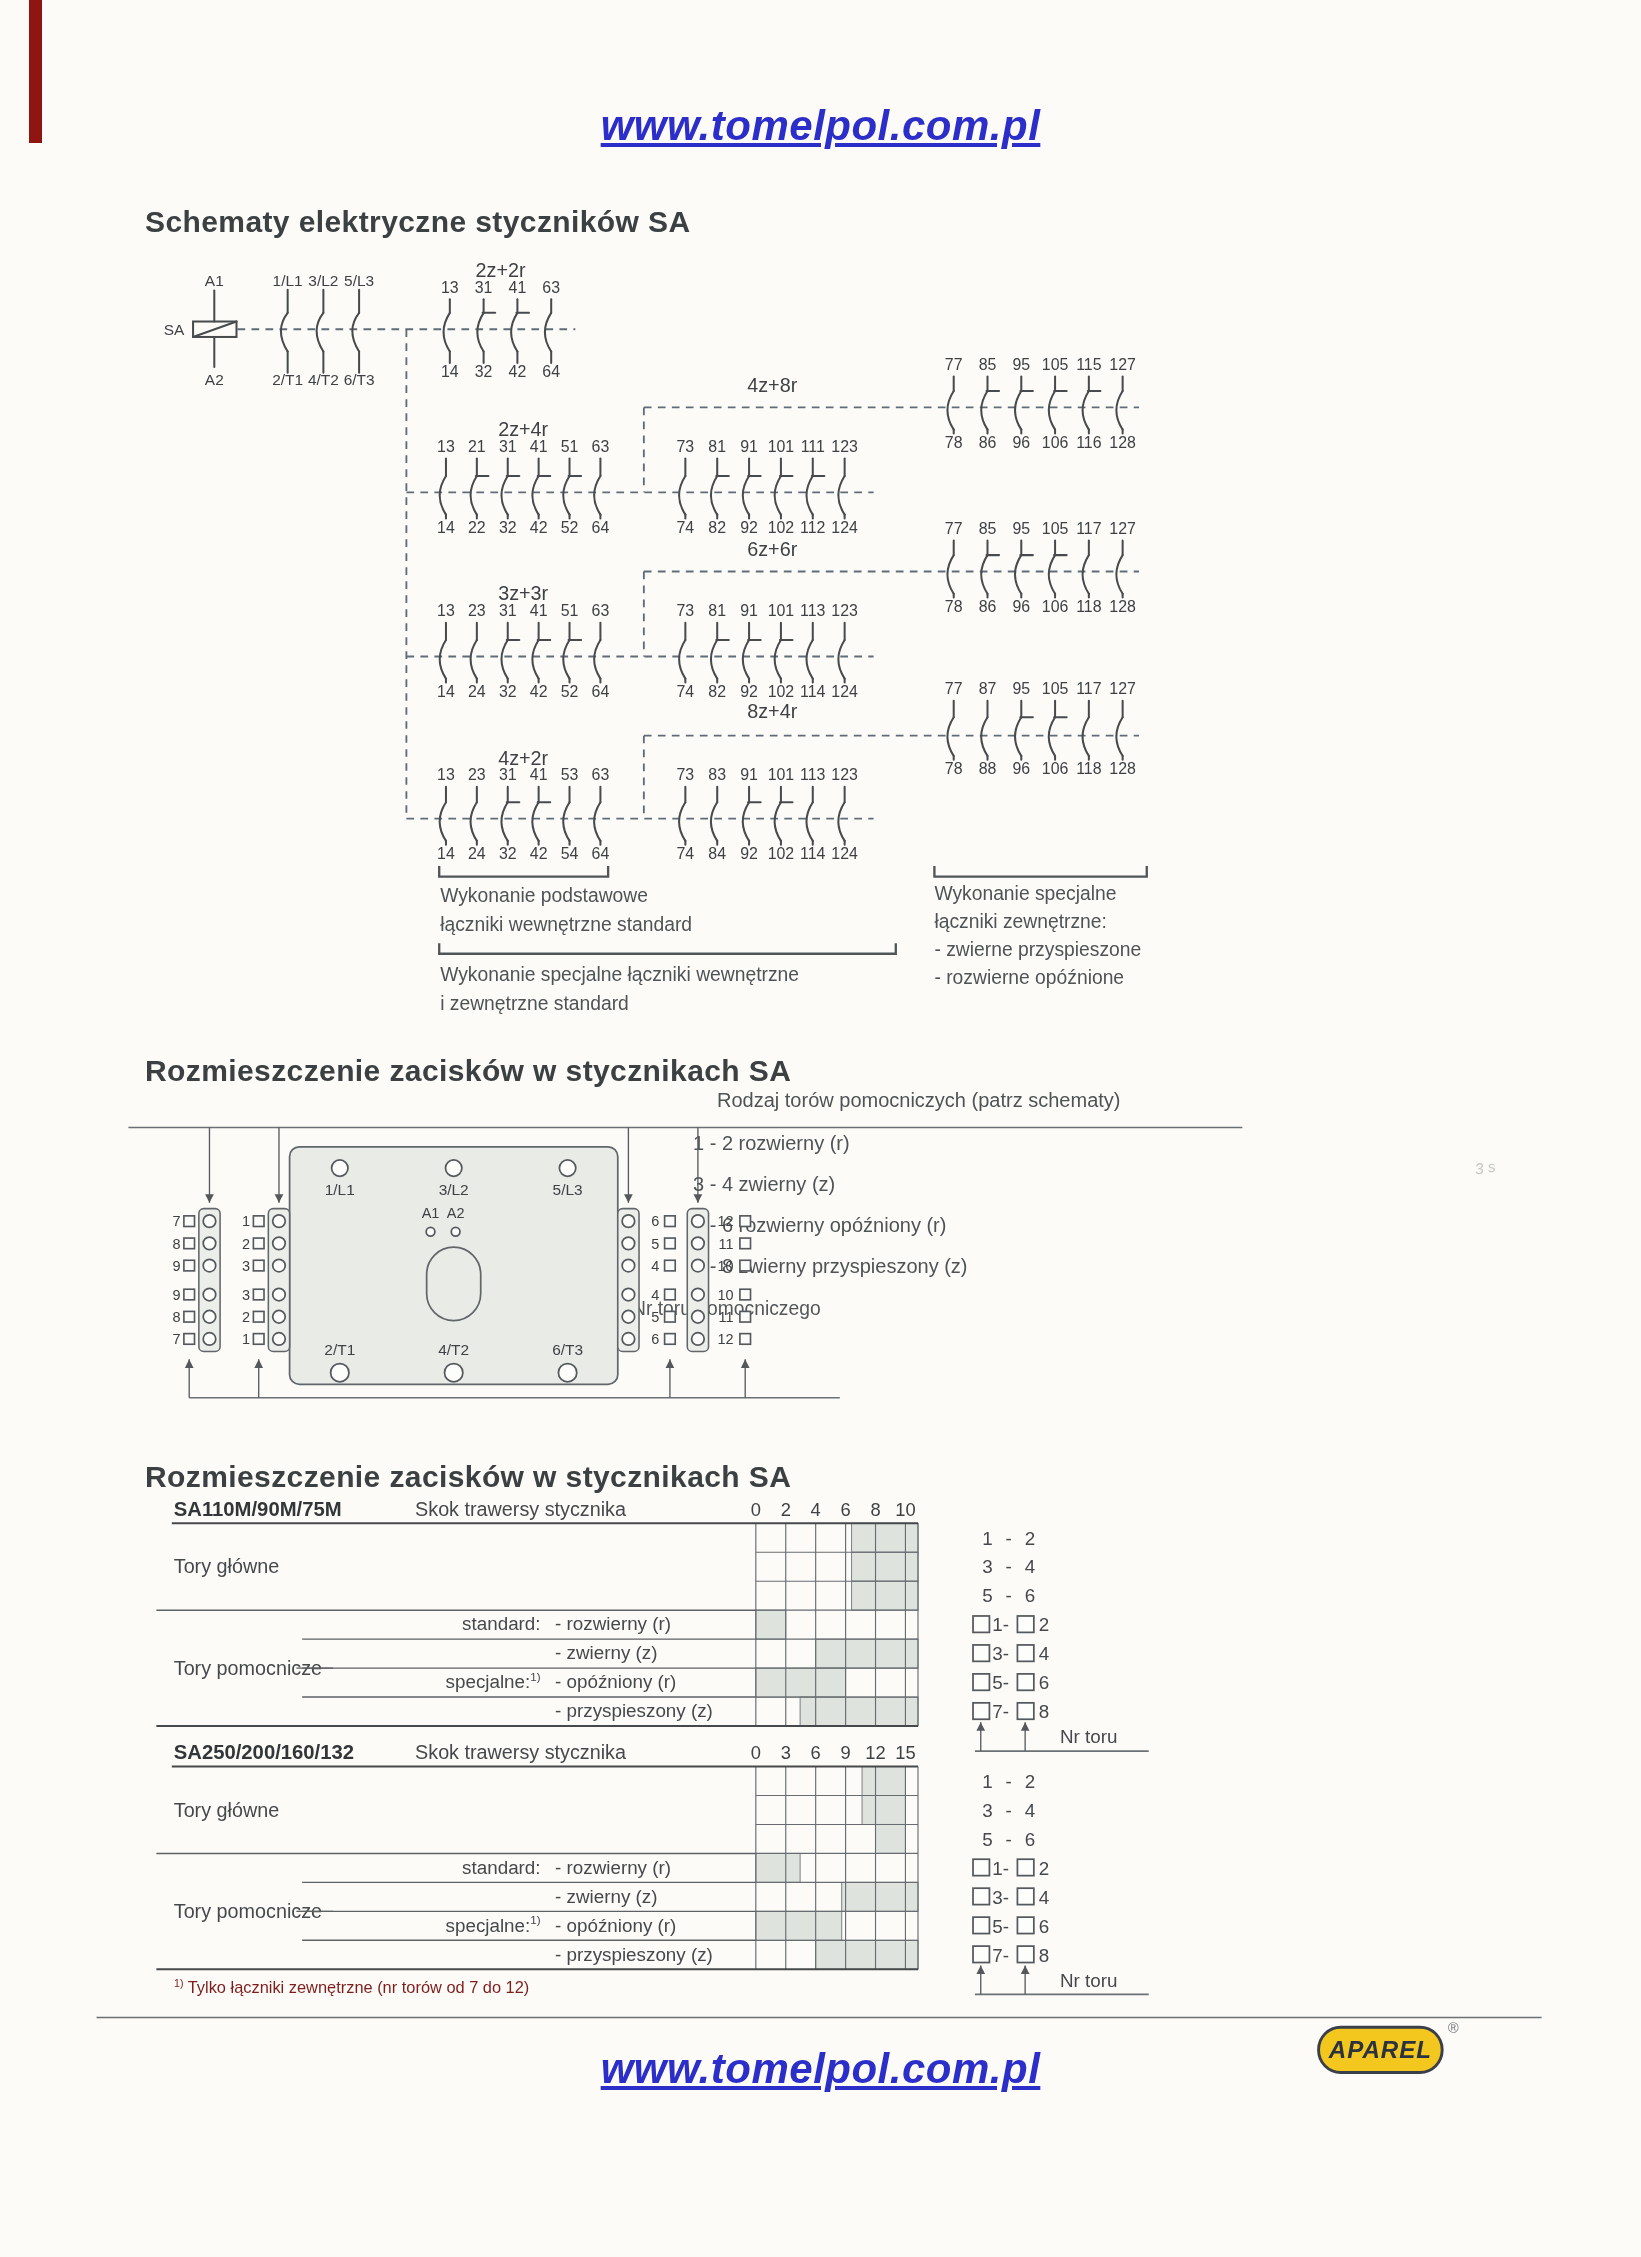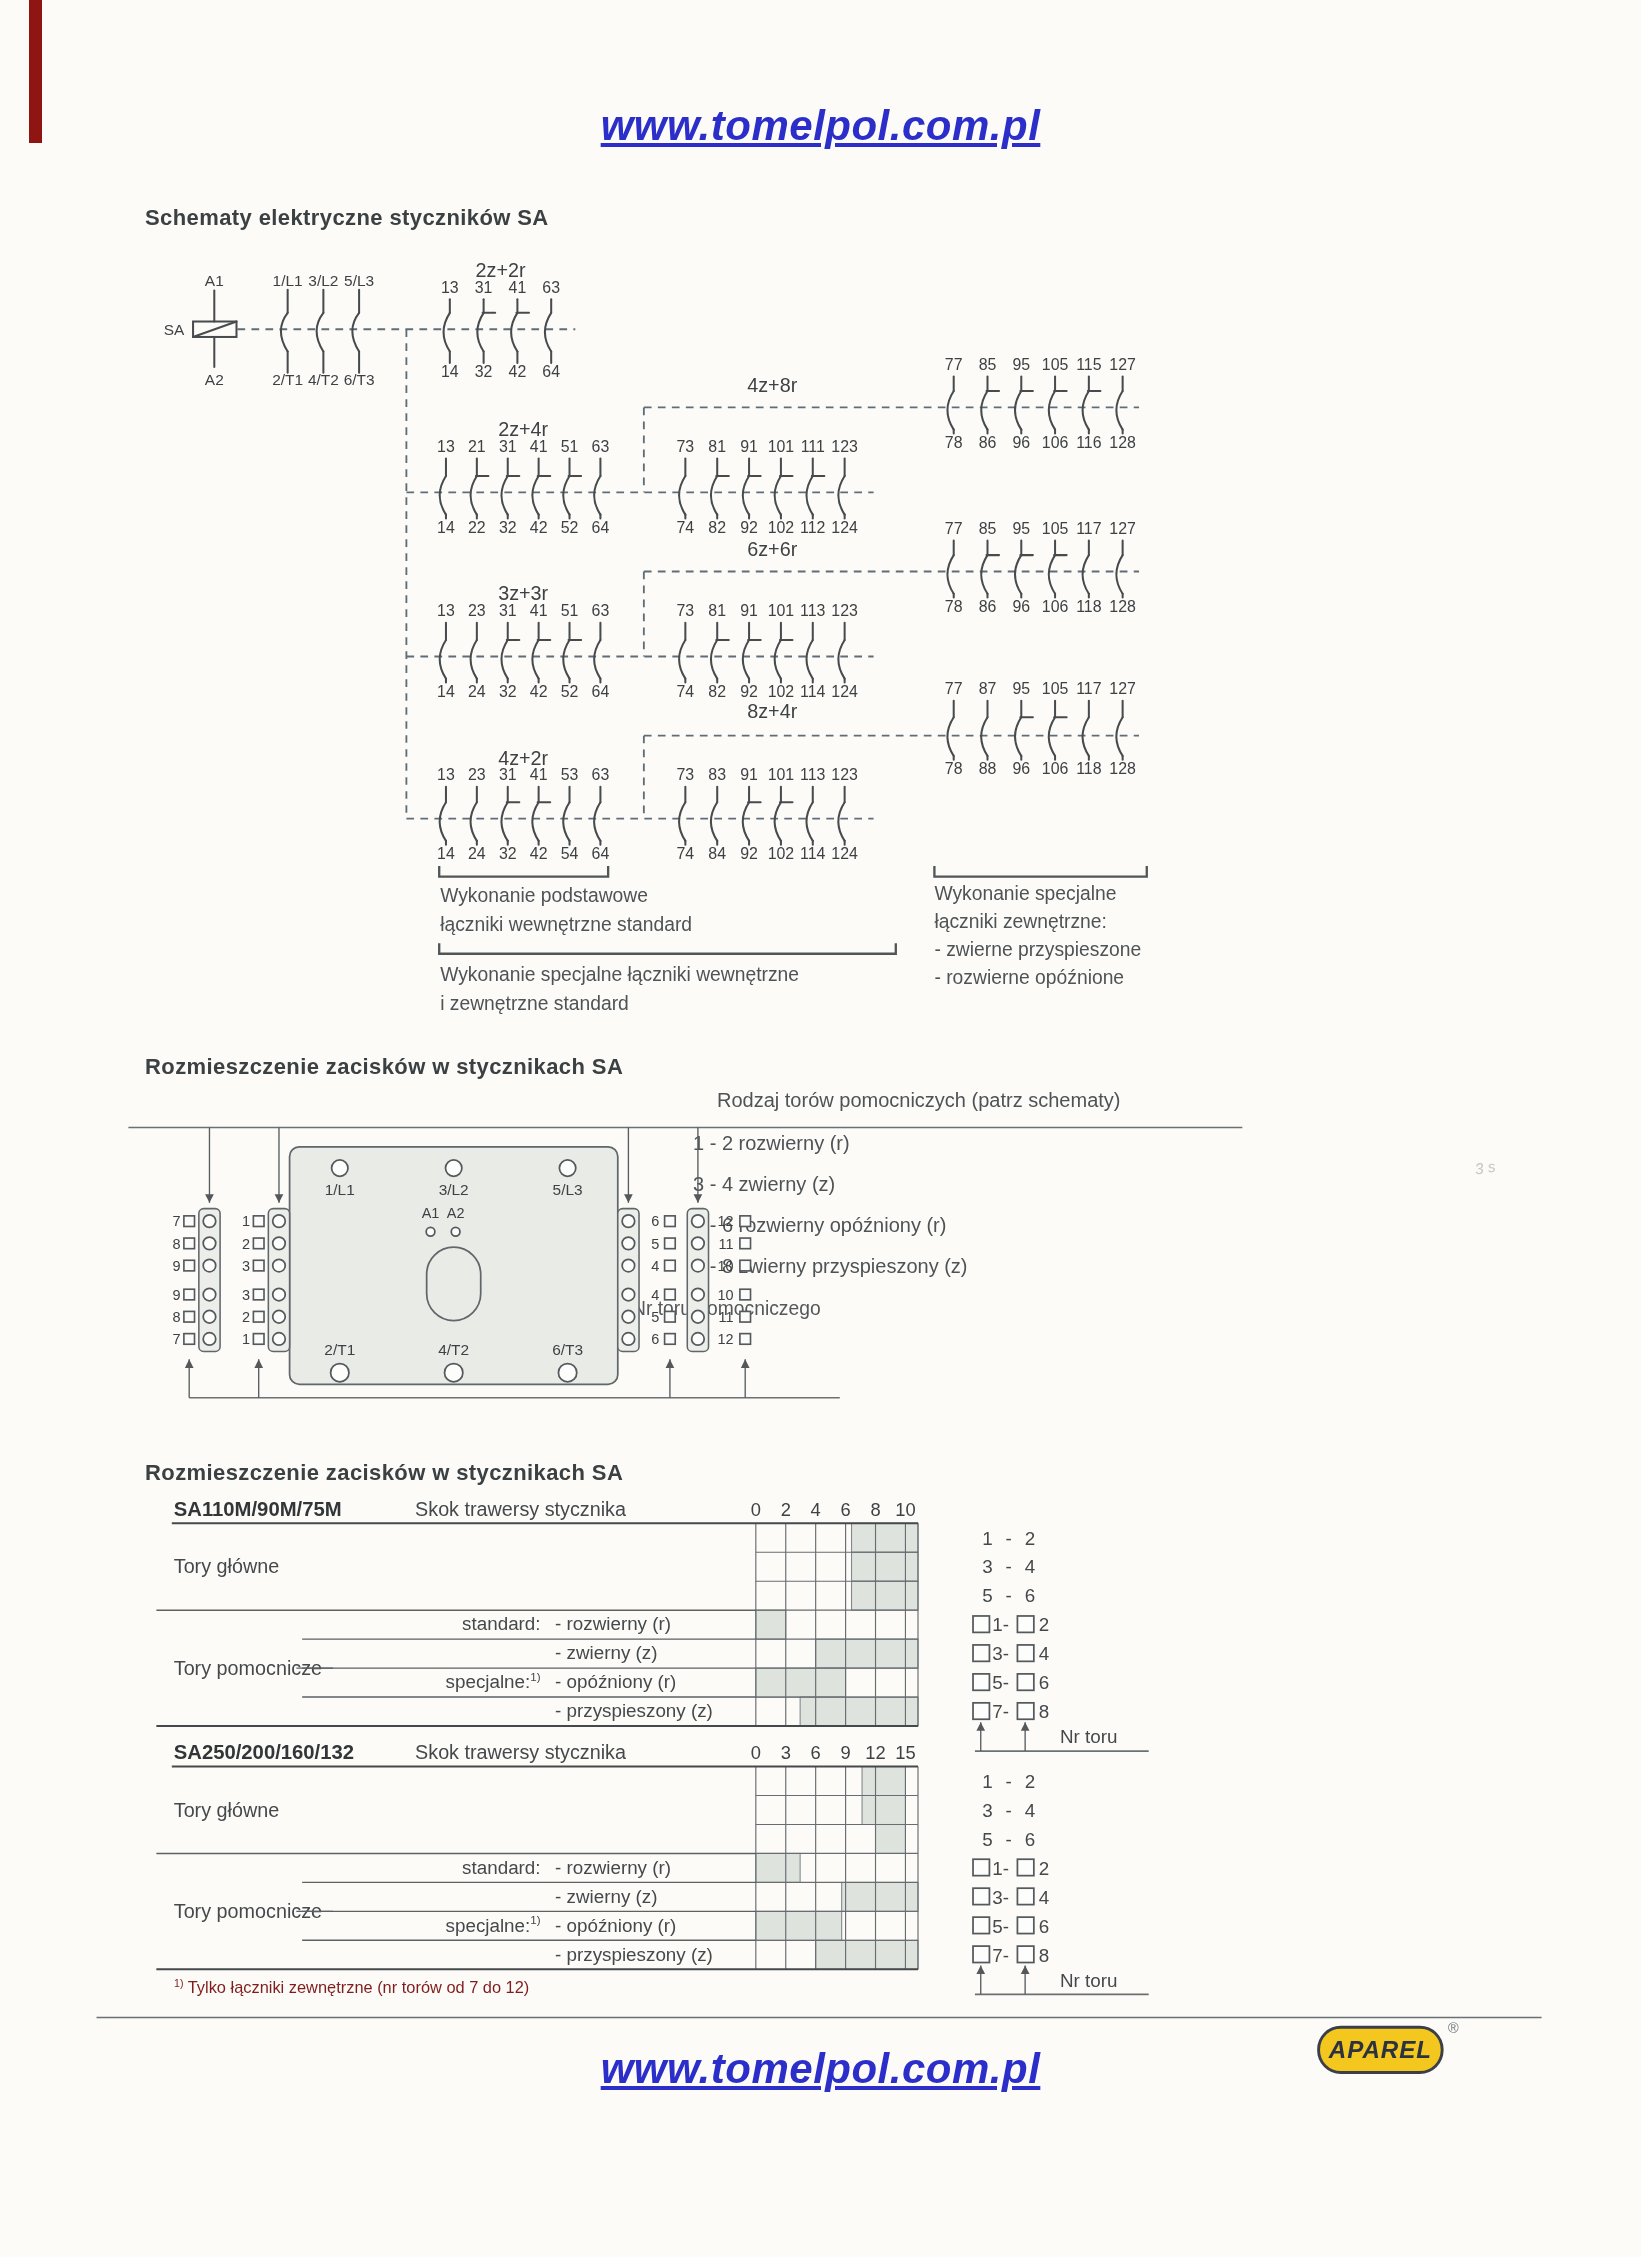--- a/index.html
+++ b/index.html
@@ -2,21 +2,21 @@
 <html><head>
 <meta charset="utf-8">
 <style>
   html,body{margin:0;padding:0;background:#d8d8d6;}
   .page{position:relative;width:1641px;height:2257px;background:#fcfbf7;overflow:hidden;
         font-family:"Liberation Sans","DejaVu Sans",sans-serif;}
   .abs{position:absolute;}
   .url{font-size:42px;font-weight:bold;font-style:italic;color:#2b2ec9;
        text-decoration:underline;letter-spacing:0.5px;}
   .url-wrap{left:0;right:0;text-align:center;}
-  .sec-title{font-size:22px;font-weight:bold;color:#3b4043;letter-spacing:0.4px;}
+  .sec-title{font-size:30px;font-weight:bold;color:#3b4043;letter-spacing:0.4px;}
   .red-strip{left:29px;top:0;width:12.6px;height:143px;background:#8e1511;}
   .legend-head{font-size:20px;color:#4e5356;}
   .legend-items div{font-size:20px;color:#4e5356;height:41px;}
   .bottom-lbl{font-size:19.3px;color:#53585b;}
   .footnote{font-size:16.4px;color:#7f1d1d;}
   .footnote sup{font-size:10.6px;}
   .hand{font-size:15.4px;font-style:italic;color:#c4c7c1;transform:rotate(-8deg);}
   svg.ov{position:absolute;left:0;top:0;}
   svg text{font-family:"Liberation Sans","DejaVu Sans",sans-serif;}
   .ink{fill:none;stroke:#474b4e;stroke-width:2.1;stroke-linecap:round;}

